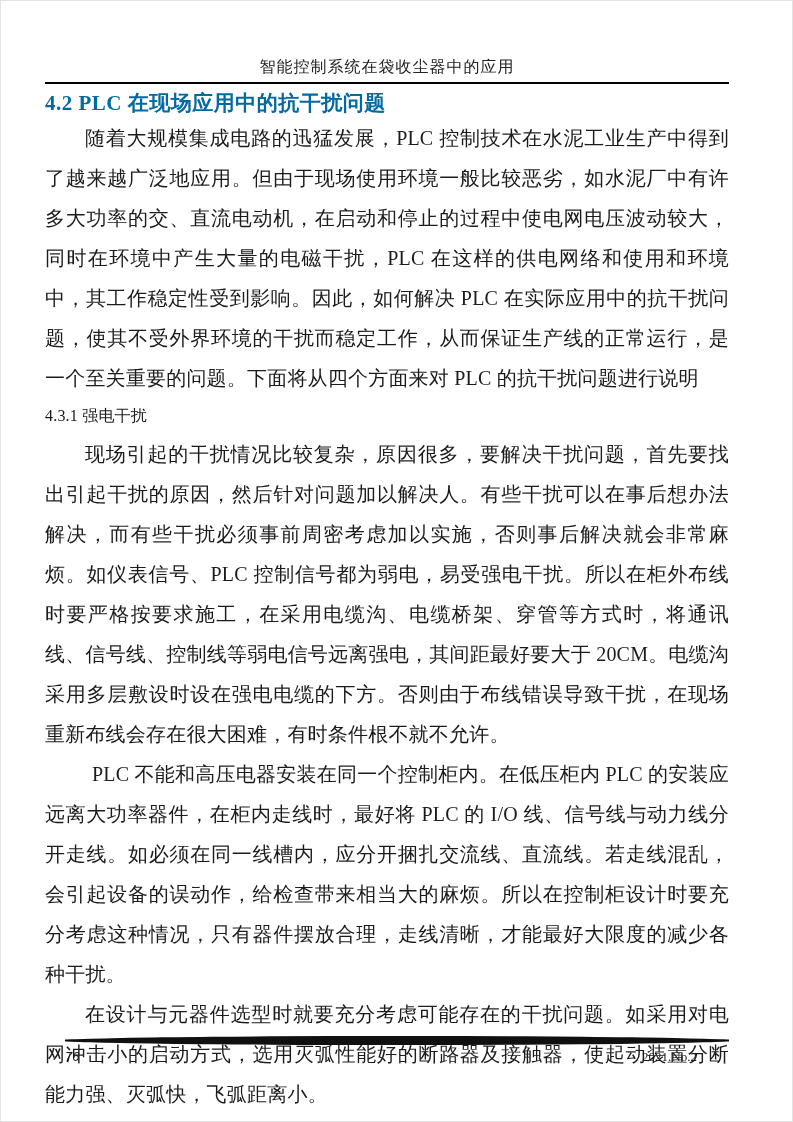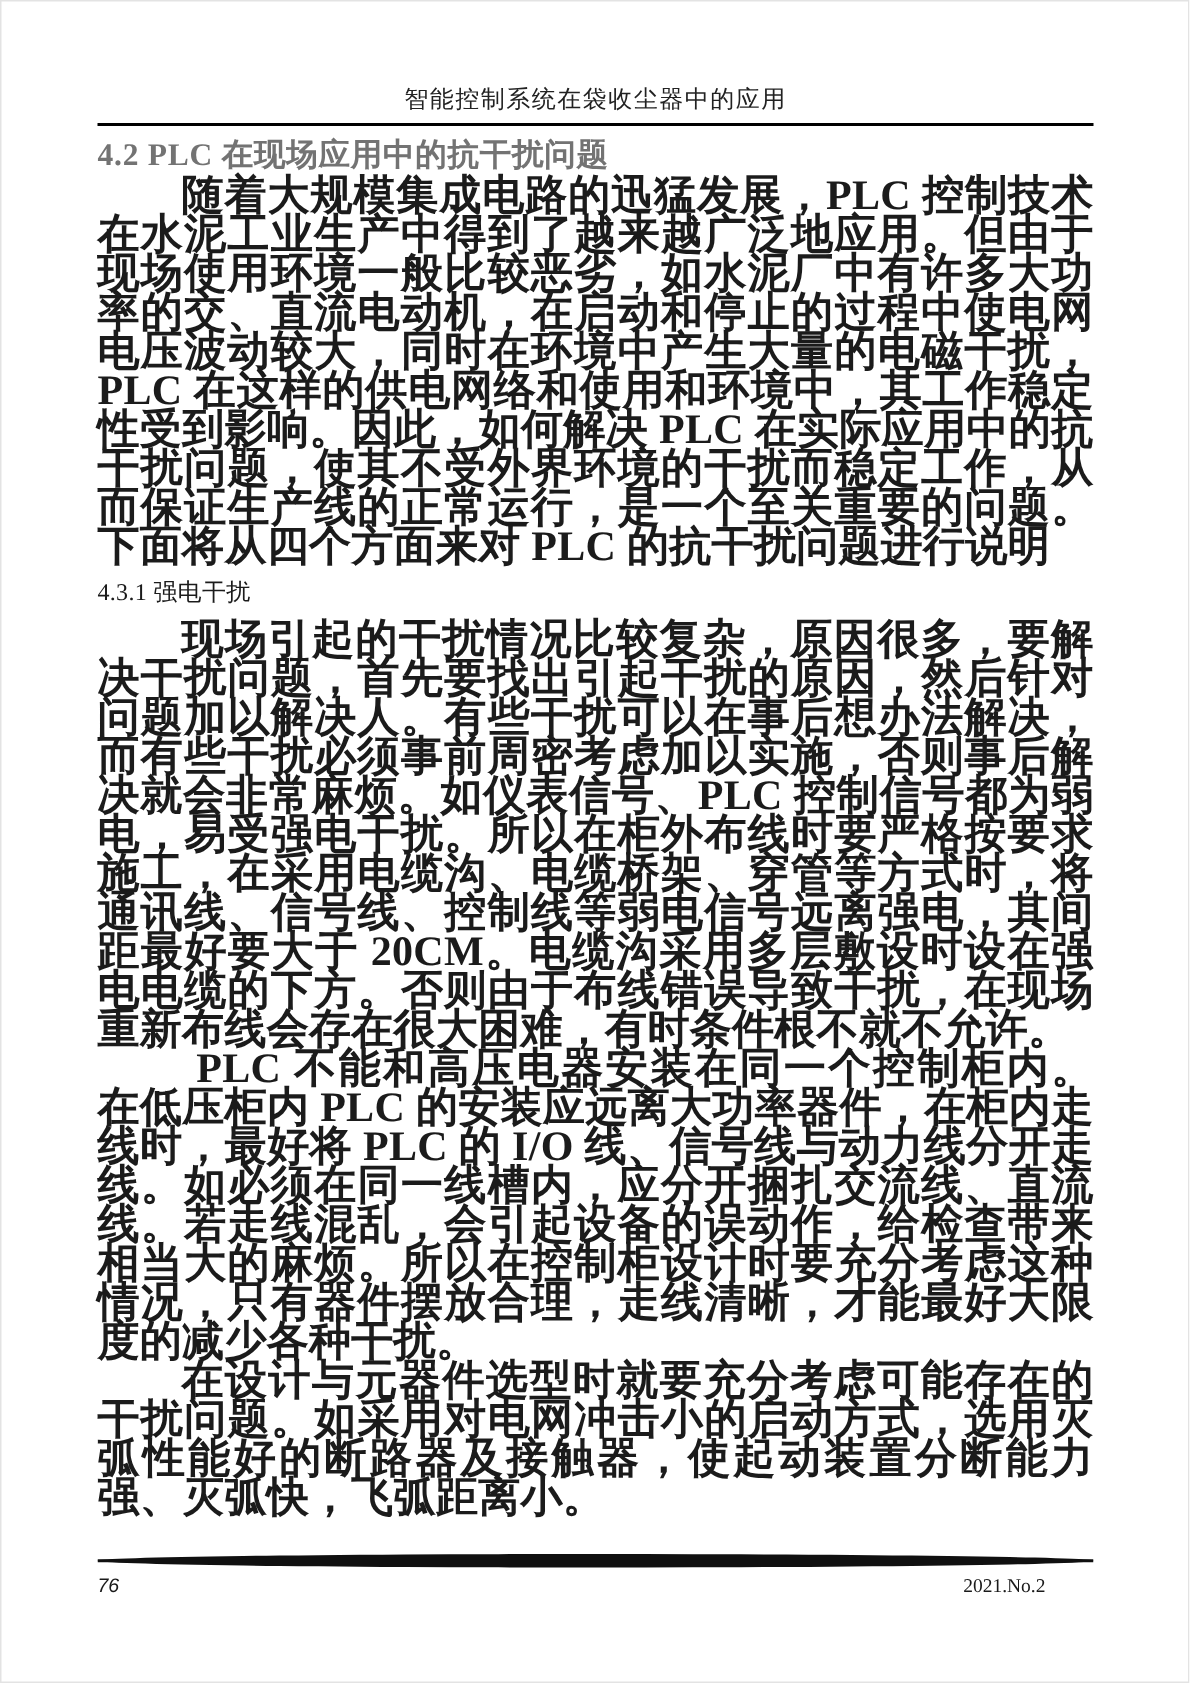--- a/index.html
+++ b/index.html
@@ -7,21 +7,21 @@
     padding: 0;
     background: #ffffff;
   }
   .page {
     position: relative;
     width: 793px;
     height: 1122px;
     background: #ffffff;
     box-sizing: border-box;
     border: 1px solid #e3e3e3;
-    padding: 55px 63px 0 64px;
+    padding: 55px 63px 0 44px;
     font-family: "Liberation Serif", "DejaVu Serif", serif;
     color: #1b1b1b;
     overflow: hidden;
   }
   .running-title {
     text-align: center;
     font-size: 16px;
     line-height: 21px;
     color: #222222;
     letter-spacing: 1px;
@@ -30,31 +30,30 @@
     border-top: 2px solid #000000;
     margin-top: 5px;
     height: 0;
   }
   .sec-heading {
     font-size: 21px;
     line-height: 30px;
     font-weight: bold;
     margin: 4px 0 0 0;
     letter-spacing: 0.5px;
-    color: #737373;
+    color: #0369a1;
   }
   .para {
-    font-size: 28px;
-    line-height: 26px;
+    font-size: 20px;
+    line-height: 40px;
     margin: 0;
     text-align: justify;
     text-align-last: left;
     letter-spacing: 0.2px;
     word-break: break-all;
-    font-weight: bold;
   }
   .indent { text-indent: 2em; }
   .indent-wide { text-indent: 2.35em; }
   .sub-heading {
     font-size: 16px;
     line-height: 36px;
     font-weight: normal;
     margin: 0;
     letter-spacing: 0.2px;
   }

